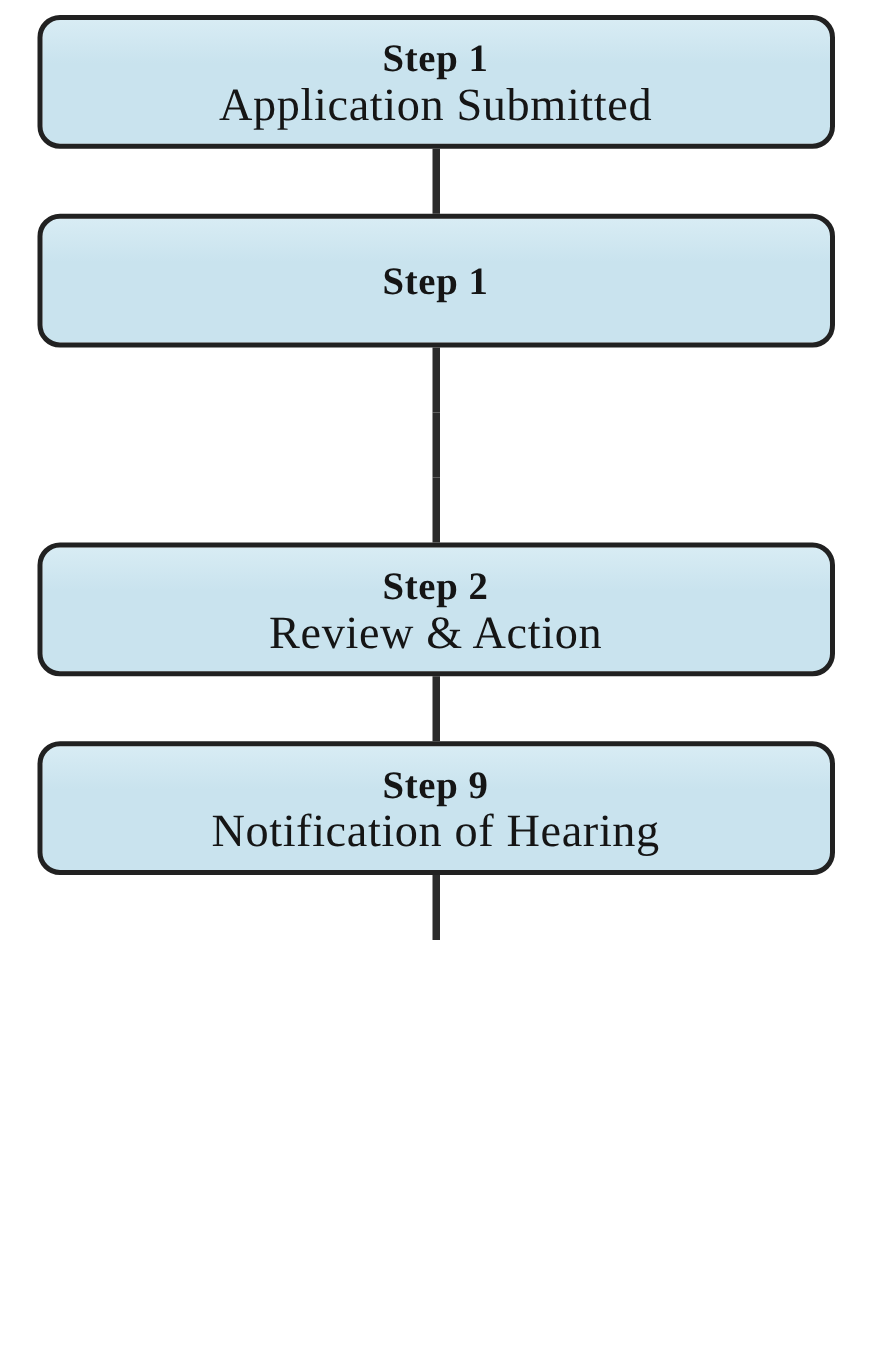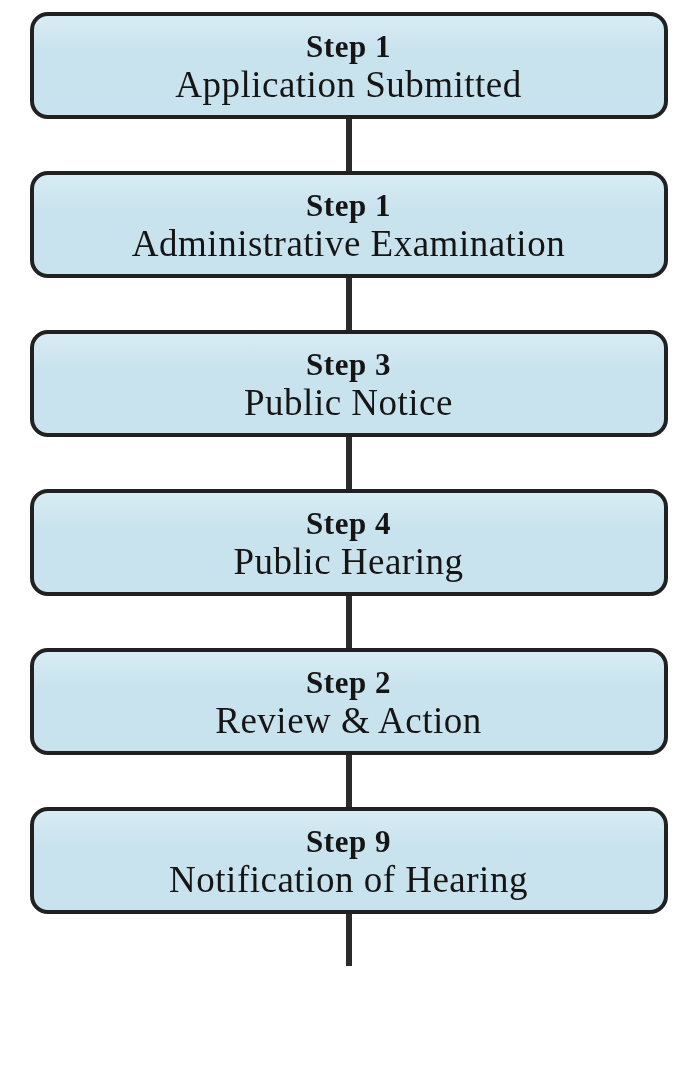--- a/index.html
+++ b/index.html
@@ -66,34 +66,25 @@
 <div class="canvas">
 
   <div class="step-box">
     <div class="step-title">Step 1</div>
     <div class="step-label">Application Submitted</div>
   </div>
   <div class="connector"></div>
 
   <div class="step-box">
     <div class="step-title">Step 1</div>
-    <div class="step-label">Administrative Examination</div>
   </div>
   <div class="connector"></div>
 
-  <div class="step-box">
-    <div class="step-title">Step 3</div>
-    <div class="step-label">Public Notice</div>
-  </div>
   <div class="connector"></div>
 
-  <div class="step-box">
-    <div class="step-title">Step 4</div>
-    <div class="step-label">Public Hearing</div>
-  </div>
   <div class="connector"></div>
 
   <div class="step-box">
     <div class="step-title">Step 2</div>
     <div class="step-label">Review &amp; Action</div>
   </div>
   <div class="connector"></div>
 
   <div class="step-box">
     <div class="step-title">Step 9</div>

